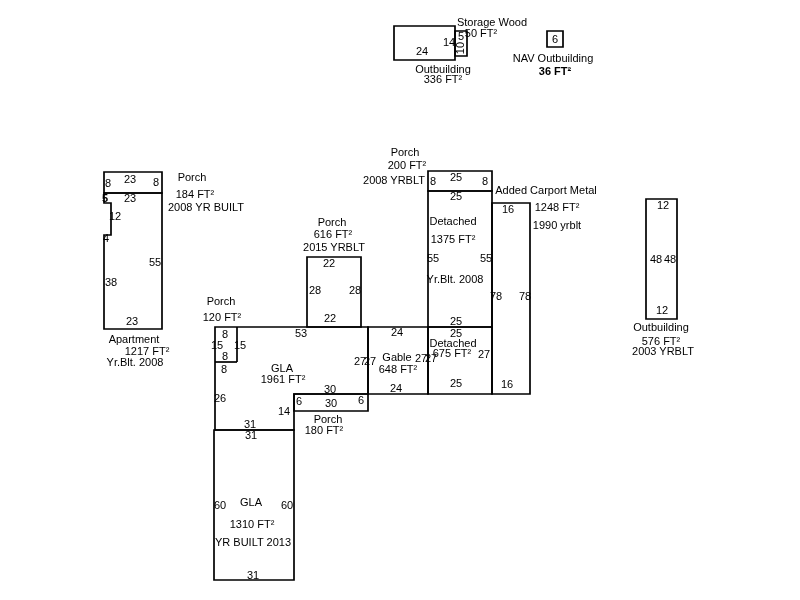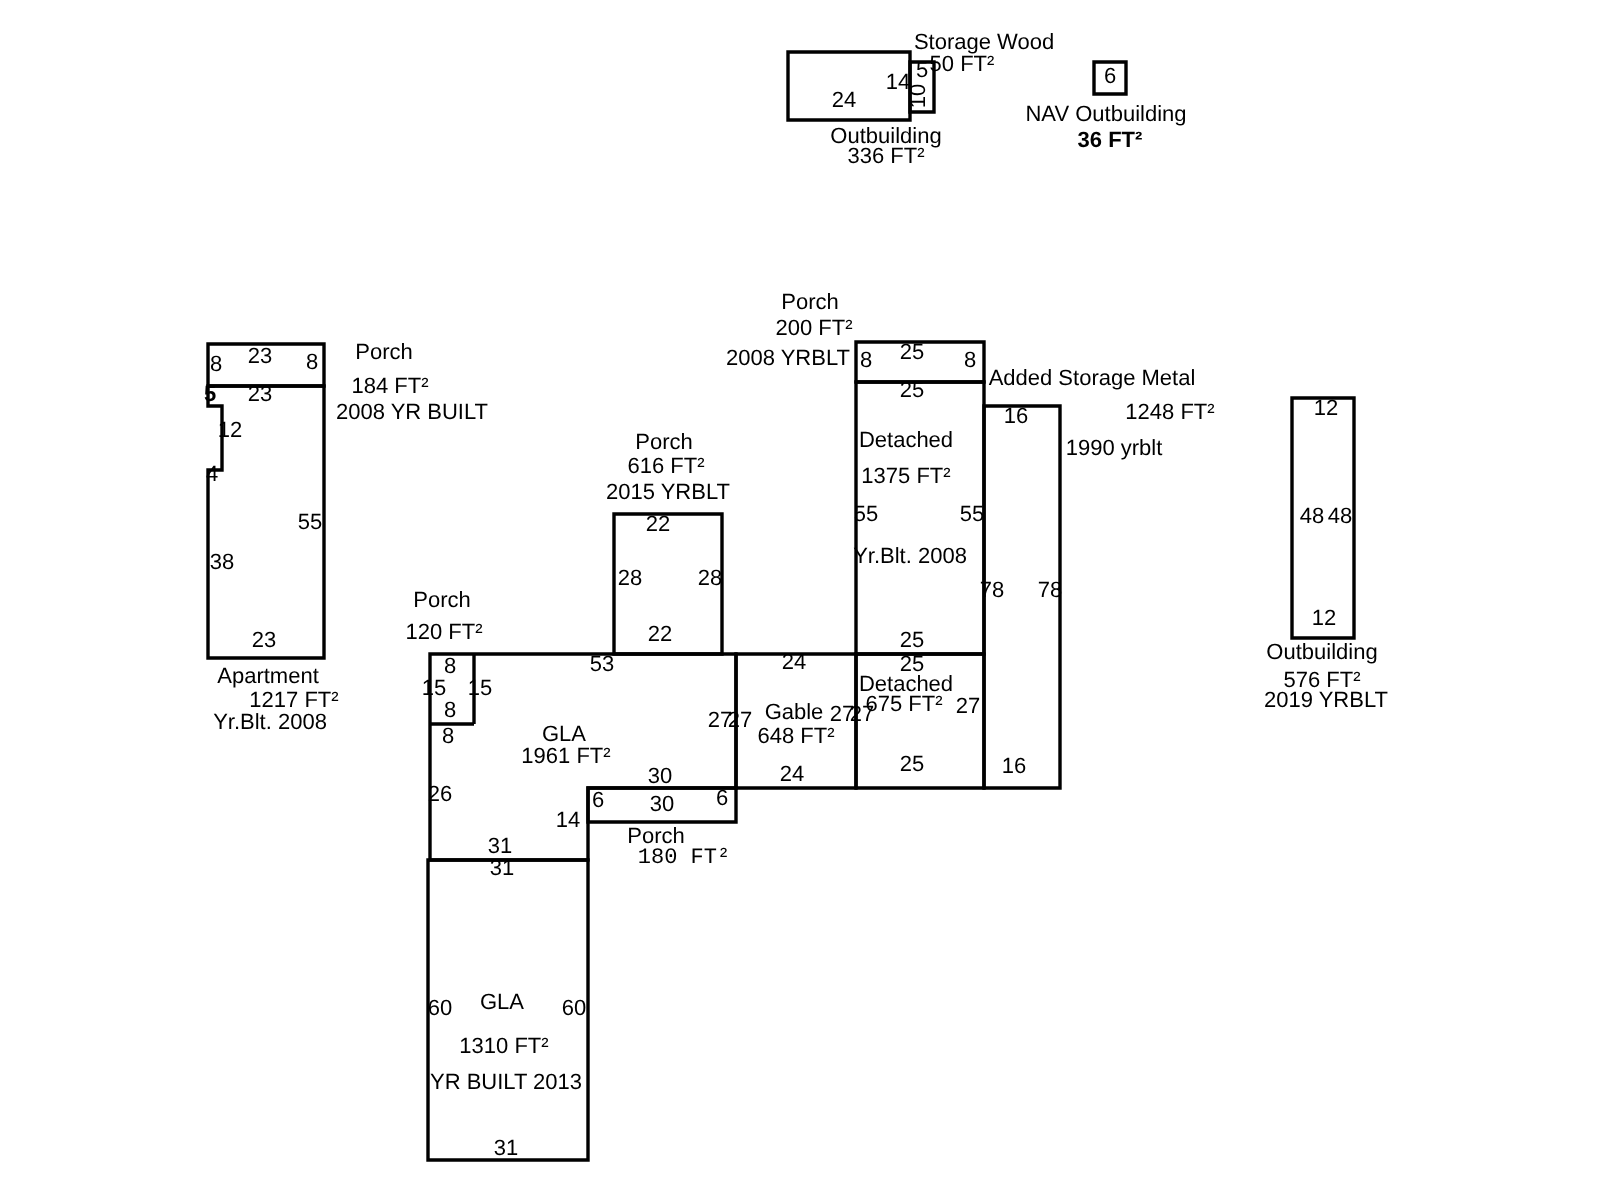--- a/index.html
+++ b/index.html
@@ -83,21 +83,21 @@
       <span class="lbl dim" style="left: 360px; top: 361px; color: rgb(0, 0, 0);">27</span>
       <span class="lbl dim" style="left: 330px; top: 389px; color: rgb(0, 0, 0);">30</span>
       <span class="lbl dim" style="left: 250px; top: 424px; color: rgb(0, 0, 0);">31</span>
       <span class="lbl dim" style="left: 284px; top: 411px; color: rgb(0, 0, 0);">14</span>
       <span class="lbl caption" style="left: 282px; top: 368px; color: rgb(0, 0, 0);">GLA</span>
       <span class="lbl caption" style="left: 283px; top: 379px; color: rgb(0, 0, 0);">1961 FT²</span>
       <span class="lbl dim" style="left: 299px; top: 401px; color: rgb(0, 0, 0);">6</span>
       <span class="lbl dim" style="left: 331px; top: 403px; color: rgb(0, 0, 0);">30</span>
       <span class="lbl dim" style="left: 361px; top: 400px; color: rgb(0, 0, 0);">6</span>
       <span class="lbl caption" style="left: 328px; top: 419px; color: rgb(0, 0, 0);">Porch</span>
-      <span class="lbl caption" style="left: 342px; top: 430px; color: rgb(0, 0, 0); font-family: Liberation Mono, monospace;">180 FT²</span>
+      <span class="lbl caption" style="left: 324px; top: 430px; color: rgb(0, 0, 0);">180 FT²</span>
       <span class="lbl dim" style="left: 251px; top: 435px; color: rgb(0, 0, 0);">31</span>
       <span class="lbl dim" style="left: 220px; top: 505px; color: rgb(0, 0, 0);">60</span>
       <span class="lbl dim" style="left: 287px; top: 505px; color: rgb(0, 0, 0);">60</span>
       <span class="lbl dim" style="left: 253px; top: 575px; color: rgb(0, 0, 0);">31</span>
       <span class="lbl caption" style="left: 251px; top: 502px; color: rgb(0, 0, 0);">GLA</span>
       <span class="lbl caption" style="left: 252px; top: 524px; color: rgb(0, 0, 0);">1310 FT²</span>
       <span class="lbl caption" style="left: 253px; top: 542px; color: rgb(0, 0, 0);">YR BUILT 2013</span>
       <span class="lbl dim" style="left: 397px; top: 332px; color: rgb(0, 0, 0);">24</span>
       <span class="lbl dim" style="left: 370px; top: 361px; color: rgb(0, 0, 0);">27</span>
       <span class="lbl dim" style="left: 421px; top: 358px; color: rgb(0, 0, 0);">27</span>
@@ -120,24 +120,24 @@
       <span class="lbl dim" style="left: 433px; top: 181px; color: rgb(0, 0, 0);">8</span>
       <span class="lbl dim" style="left: 456px; top: 177px; color: rgb(0, 0, 0);">25</span>
       <span class="lbl dim" style="left: 485px; top: 181px; color: rgb(0, 0, 0);">8</span>
       <span class="lbl caption" style="left: 405px; top: 152px; color: rgb(0, 0, 0);">Porch</span>
       <span class="lbl caption" style="left: 407px; top: 165px; color: rgb(0, 0, 0);">200 FT²</span>
       <span class="lbl caption" style="left: 394px; top: 180px; color: rgb(0, 0, 0);">2008 YRBLT</span>
       <span class="lbl dim" style="left: 508px; top: 209px; color: rgb(0, 0, 0);">16</span>
       <span class="lbl dim" style="left: 496px; top: 296px; color: rgb(0, 0, 0);">78</span>
       <span class="lbl dim" style="left: 525px; top: 296px; color: rgb(0, 0, 0);">78</span>
       <span class="lbl dim" style="left: 507px; top: 384px; color: rgb(0, 0, 0);">16</span>
-      <span class="lbl caption" style="left: 546px; top: 190px; color: rgb(0, 0, 0);">Added Storage Metal</span>
-      <span class="lbl caption" style="left: 585px; top: 207px; color: rgb(0, 0, 0); text-align: right;">1248 FT²</span>
+      <span class="lbl caption" style="left: 546px; top: 190px; color: rgb(0, 0, 0);">Added Carport Metal</span>
+      <span class="lbl caption" style="left: 557px; top: 207px; color: rgb(0, 0, 0); text-align: right;">1248 FT²</span>
       <span class="lbl caption" style="left: 557px; top: 225px; color: rgb(0, 0, 0);">1990 yrblt</span>
       <span class="lbl dim" style="left: 663px; top: 205px; color: rgb(0, 0, 0);">12</span>
       <span class="lbl dim" style="left: 656px; top: 259px; color: rgb(0, 0, 0);">48</span>
       <span class="lbl dim" style="left: 670px; top: 259px; color: rgb(0, 0, 0);">48</span>
       <span class="lbl dim" style="left: 662px; top: 310px; color: rgb(0, 0, 0);">12</span>
       <span class="lbl caption" style="left: 661px; top: 327px; color: rgb(0, 0, 0);">Outbuilding</span>
       <span class="lbl caption" style="left: 661px; top: 341px; color: rgb(0, 0, 0);">576 FT²</span>
-      <span class="lbl caption" style="left: 663px; top: 351px; color: rgb(0, 0, 0);">2019 YRBLT</span>
+      <span class="lbl caption" style="left: 663px; top: 351px; color: rgb(0, 0, 0);">2003 YRBLT</span>
     </div>
 </div>
 
 </body></html>

